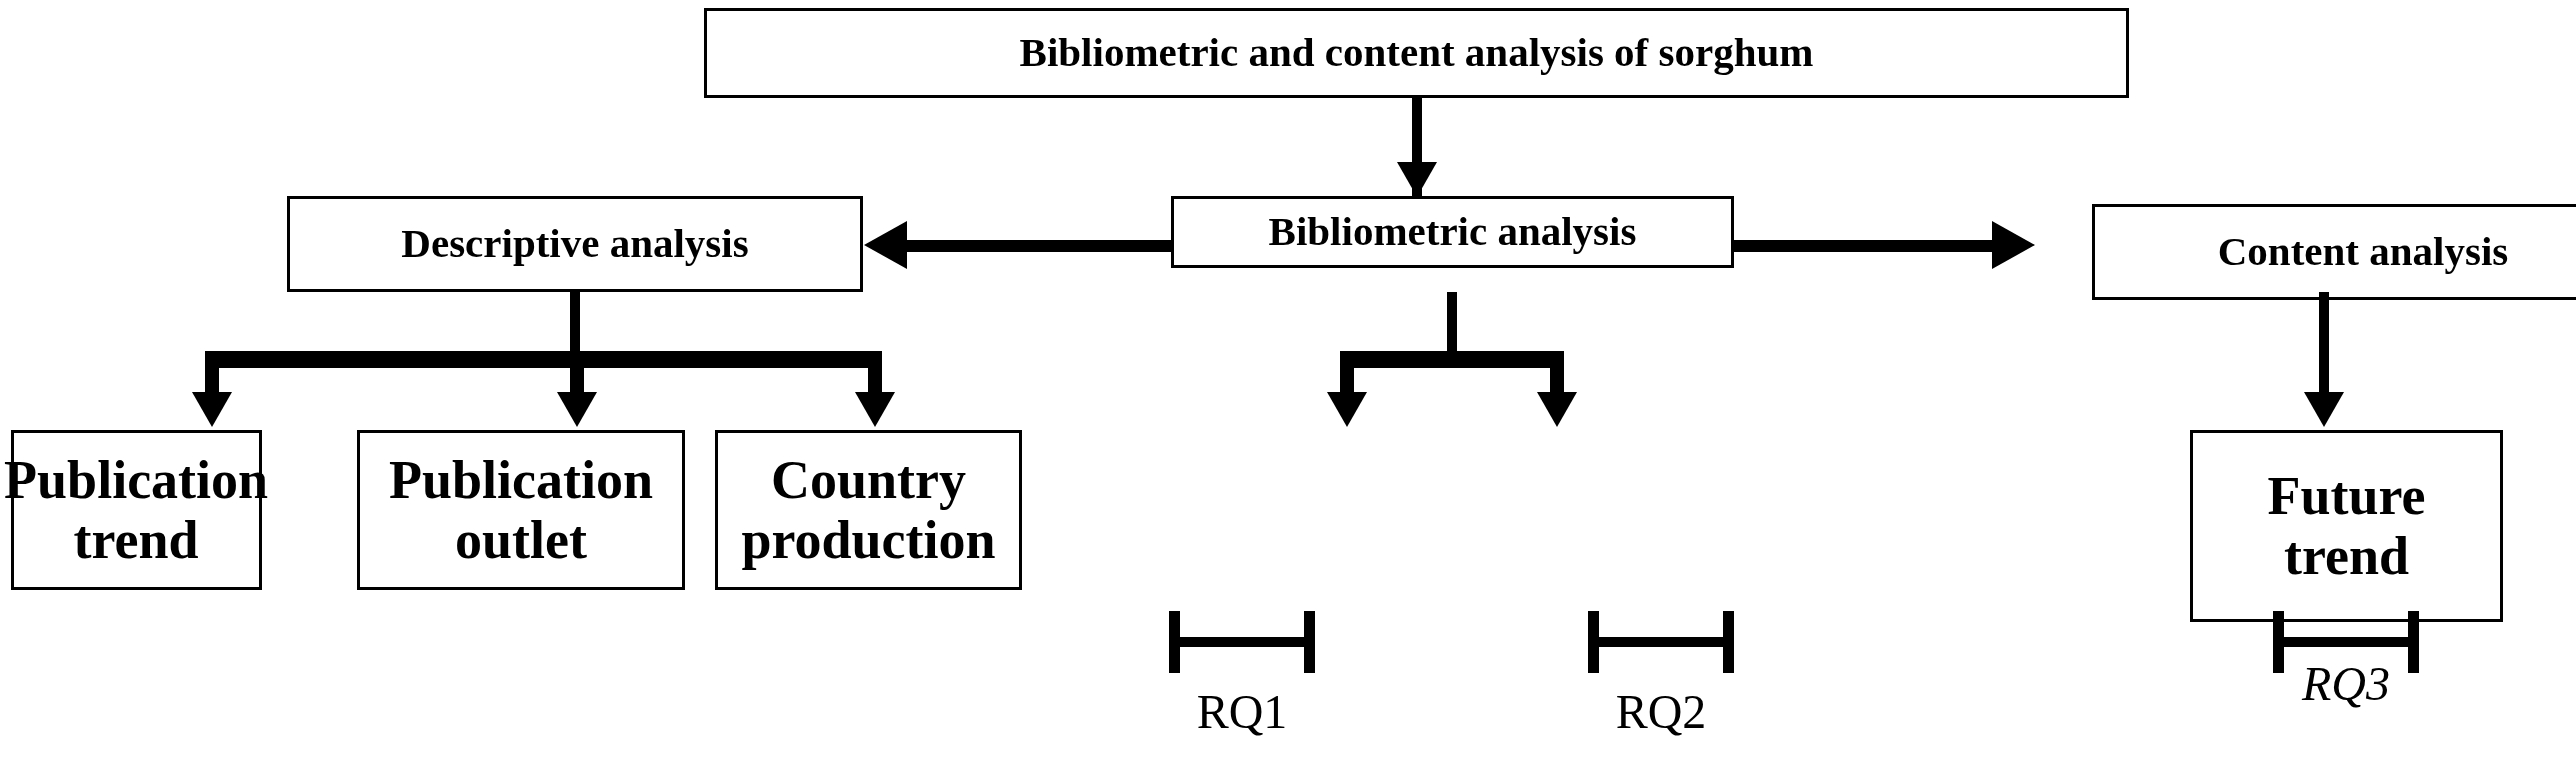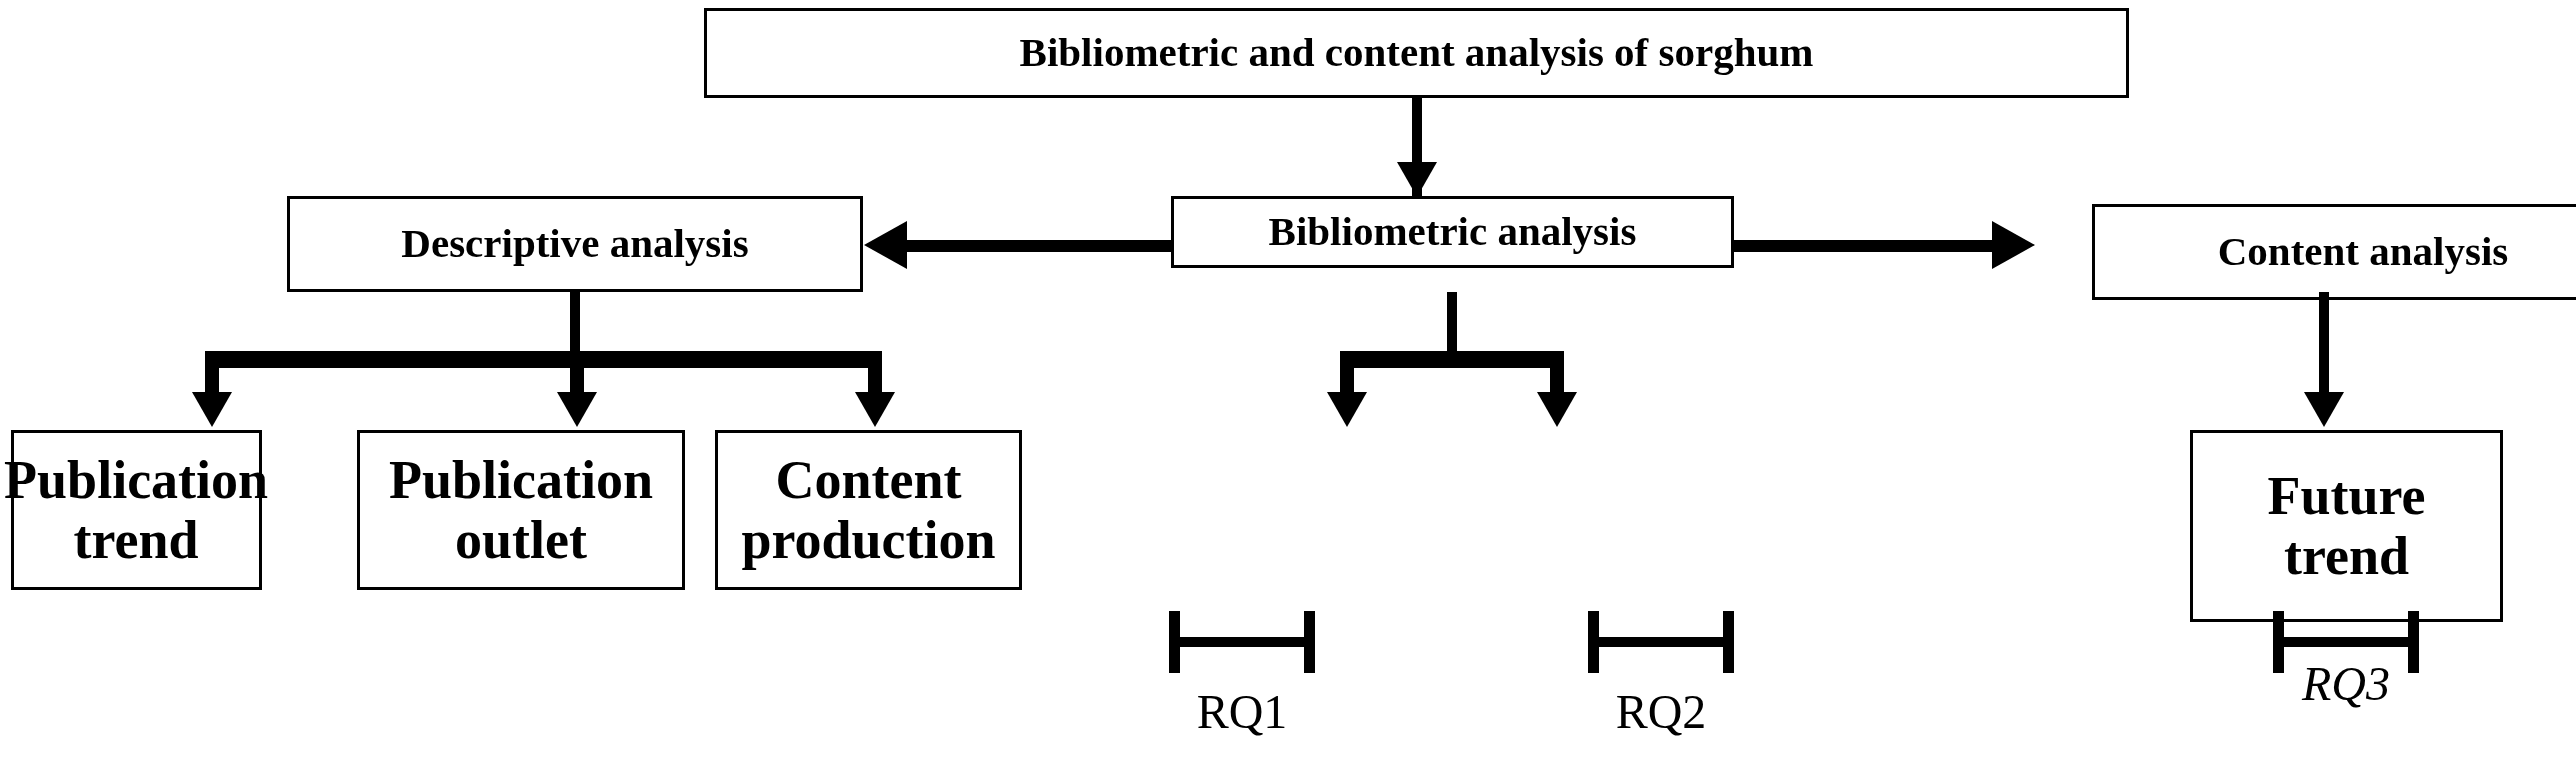--- a/index.html
+++ b/index.html
@@ -150,21 +150,21 @@
     <span>Publication
 trend</span>
   </div>
 
   <div class="node node-leaf" style="left:357px; top:430px; width:328px; height:160px; white-space:pre-line;">
     <span>Publication
 outlet</span>
   </div>
 
   <div class="node node-leaf" style="left:715px; top:430px; width:307px; height:160px; white-space:pre-line;">
-    <span>Content
+    <span>Country
 production</span>
   </div>
 
 
 
   <div class="node node-leaf" style="left:2190px; top:430px; width:313px; height:192px; white-space:pre-line;">
     <span>Future
 trend</span>
   </div>
 

